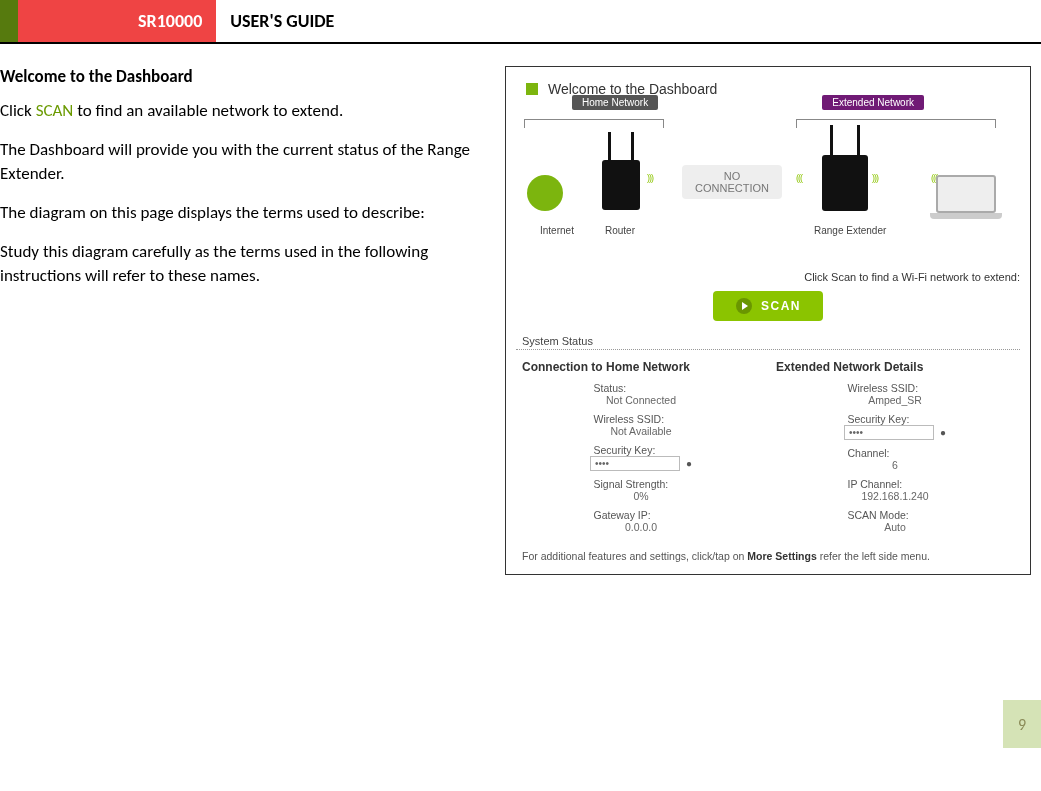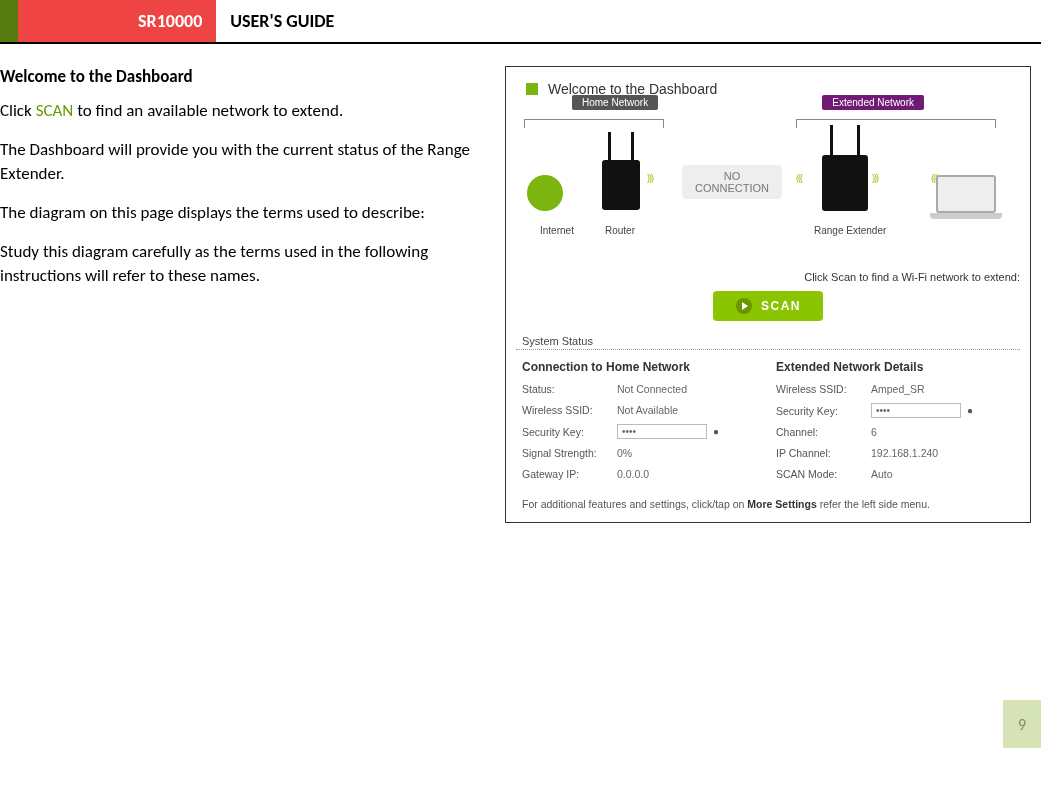--- a/index.html
+++ b/index.html
@@ -41,21 +41,21 @@
   .noconn { position:absolute; left:160px; top:60px; width:100px; text-align:center; background:#eee; border-radius:4px; padding:5px 0; font-size:11px; color:#777; line-height:1.1; }
   .d-label { position:absolute; top:120px; font-size:10px; color:#444; }
   .d-internet { left:18px; } .d-router { left:83px; } .d-extender { left:292px; }
   .scan-line { text-align:right; font-size:11px; color:#333; margin:6px 0 8px; }
   .scan-btn { display:flex; align-items:center; justify-content:center; width:110px; height:30px; margin:0 auto 12px; background:#8bc400; border-radius:4px; color:#fff; font-weight:bold; letter-spacing:1.5px; font-size:12px; }
   .scan-btn svg { margin-right:8px; }
   .sys-status { font-size:11px; font-weight:normal; color:#444; padding:2px 6px; border-bottom:1px dotted #999; margin-bottom:10px; }
   .cols { display:flex; gap:16px; padding:0 6px; }
   .col { flex:1; }
   .col-h { font-size:12px; font-weight:bold; margin-bottom:8px; }
-  .row { display:flex; align-items:center; font-size:10.5px; color:#555; margin-bottom:7px; min-height:14px; }
+  .row { display:flex; align-items:center; font-size:10.5px; color:#555; margin-bottom:7px; min-height:14px;flex-direction:column; }
   .row .k { width:95px; }
   .row .v { flex:1; color:#666; }
   .keybox { border:1px solid #bbb; padding:1px 4px; font-size:10px; width:80px; display:inline-block; }
   .eye { margin-left:6px; font-size:10px; color:#555; }
   .footnote { font-size:10.5px; color:#555; padding:10px 6px 0; }
   .footnote b { color:#333; }
   .page-num { position:absolute; right:0; top:700px; width:38px; height:48px; background:#d5e3b6; color:#8a8a57; font-size:16px; display:flex; align-items:center; justify-content:center; }
   .page-wrap { position:relative; min-height:791px; }
 </style>
 </head>

